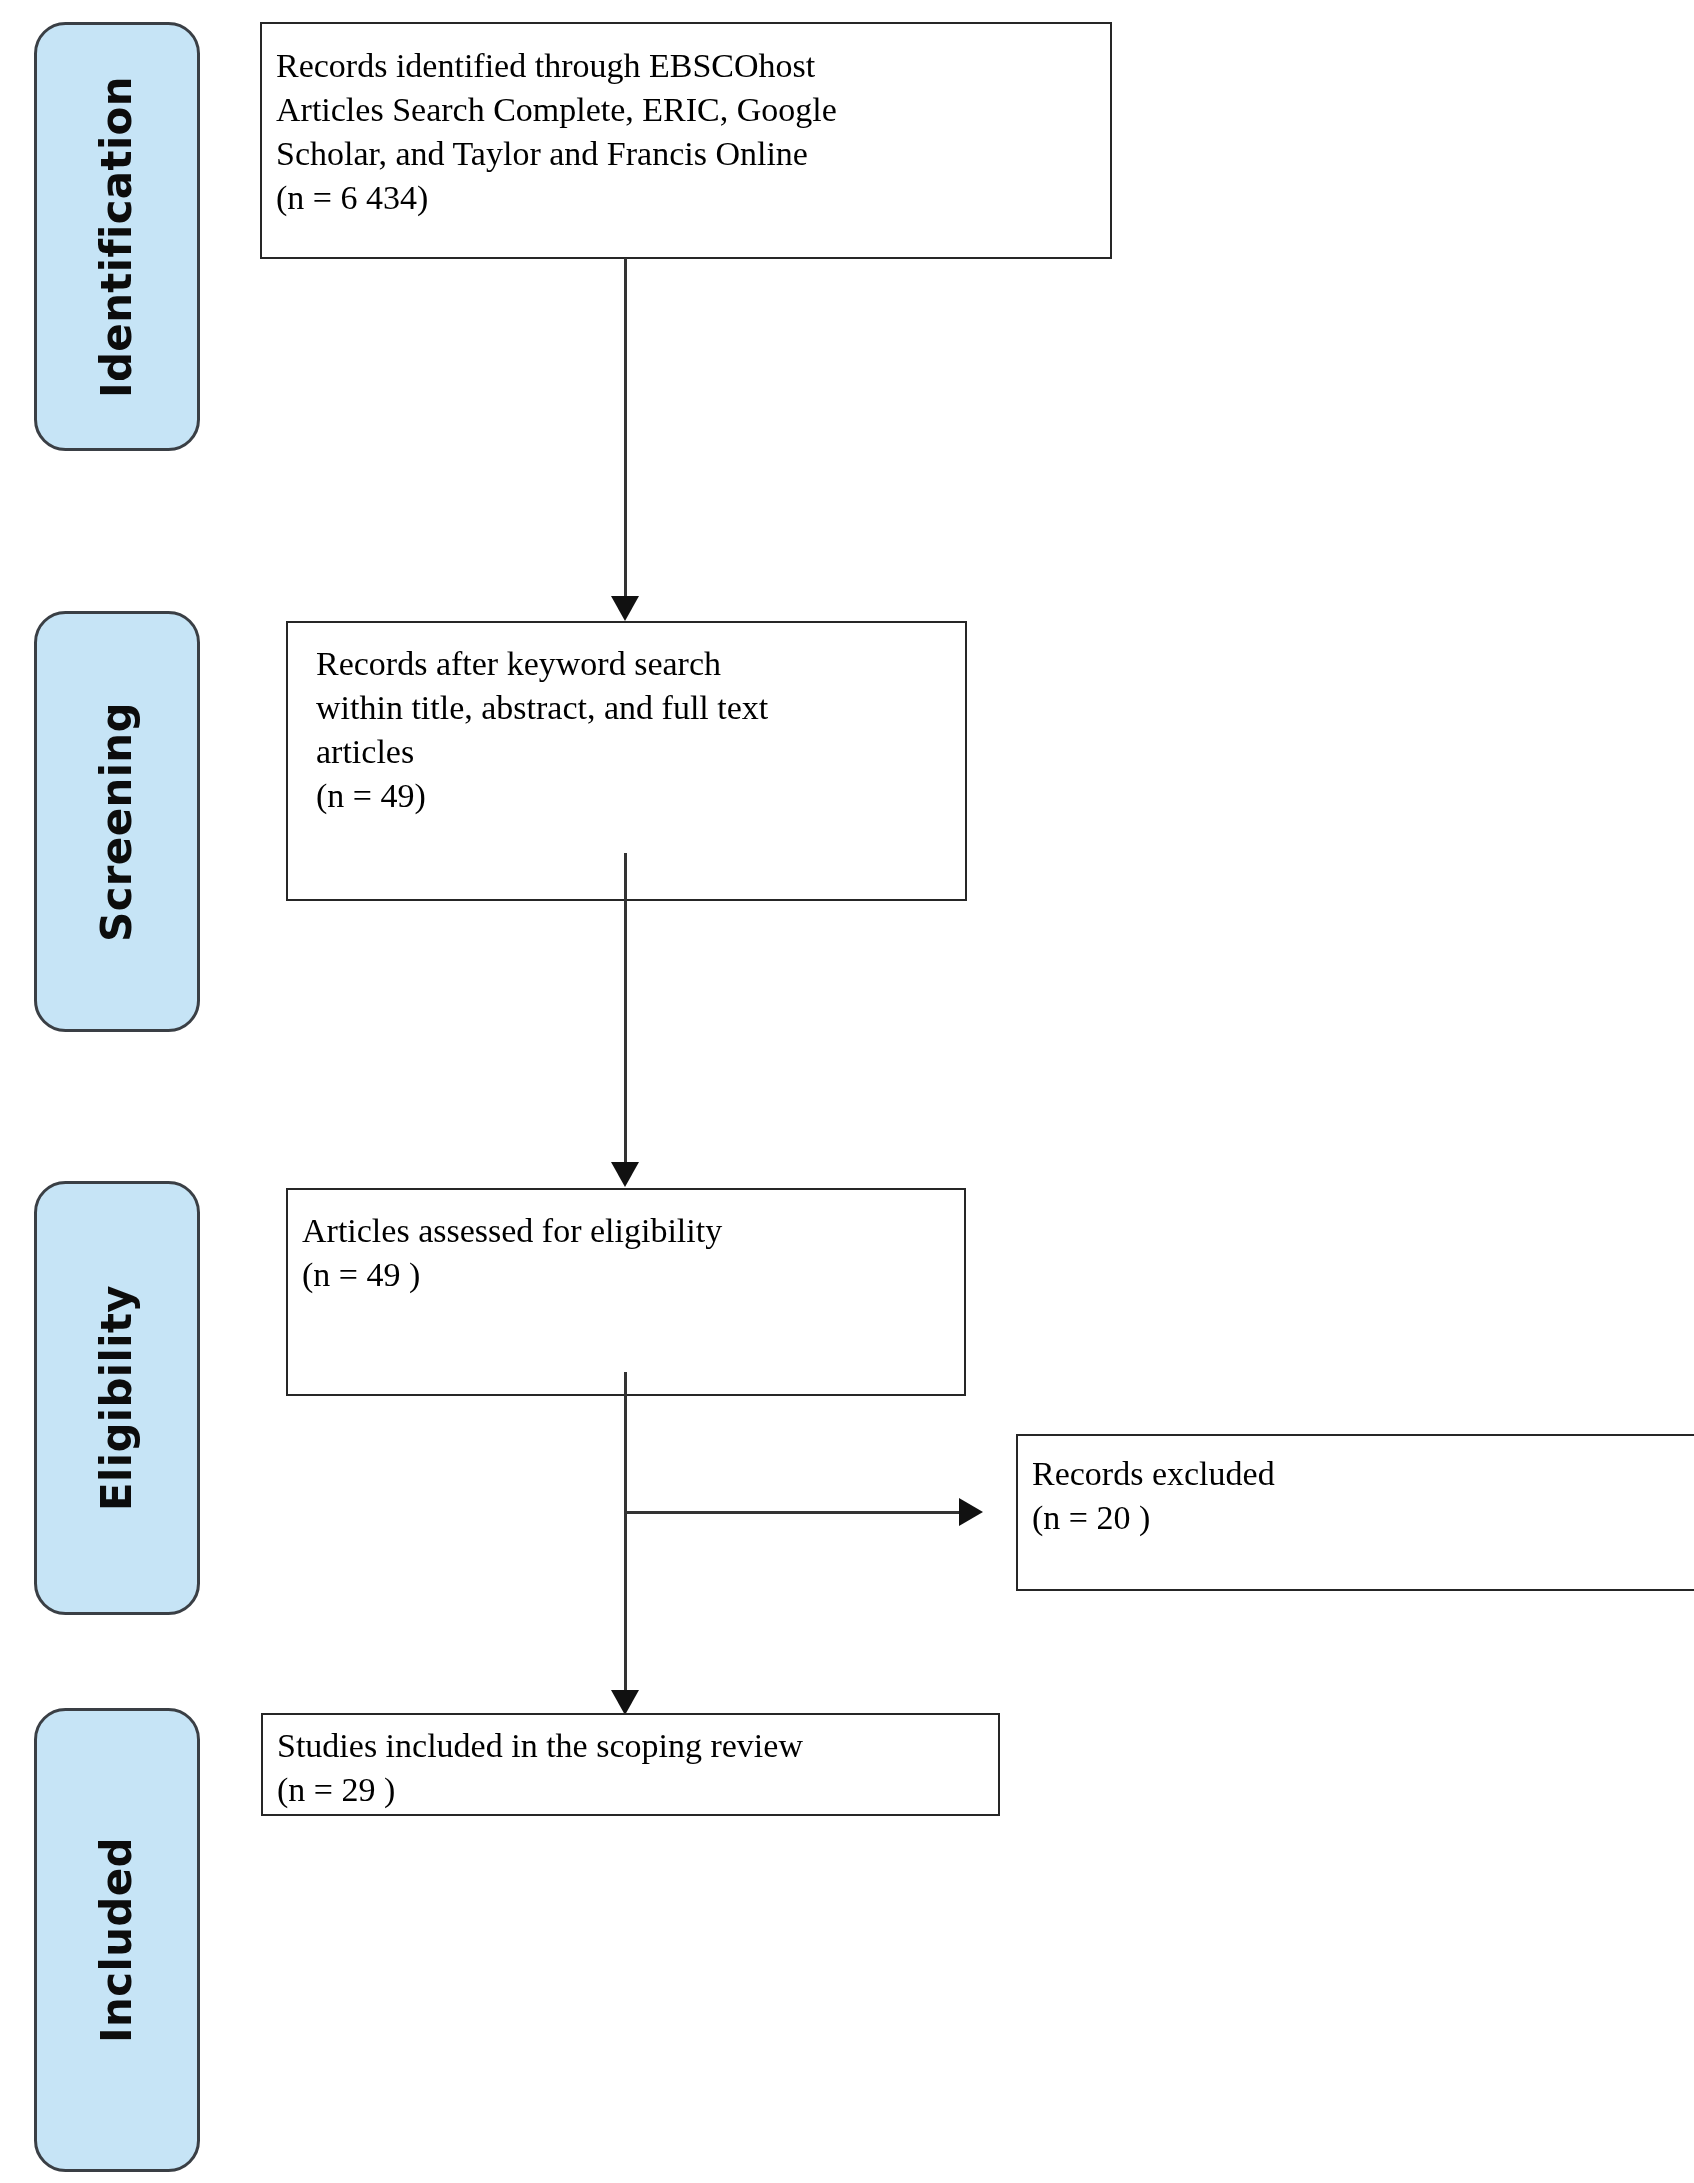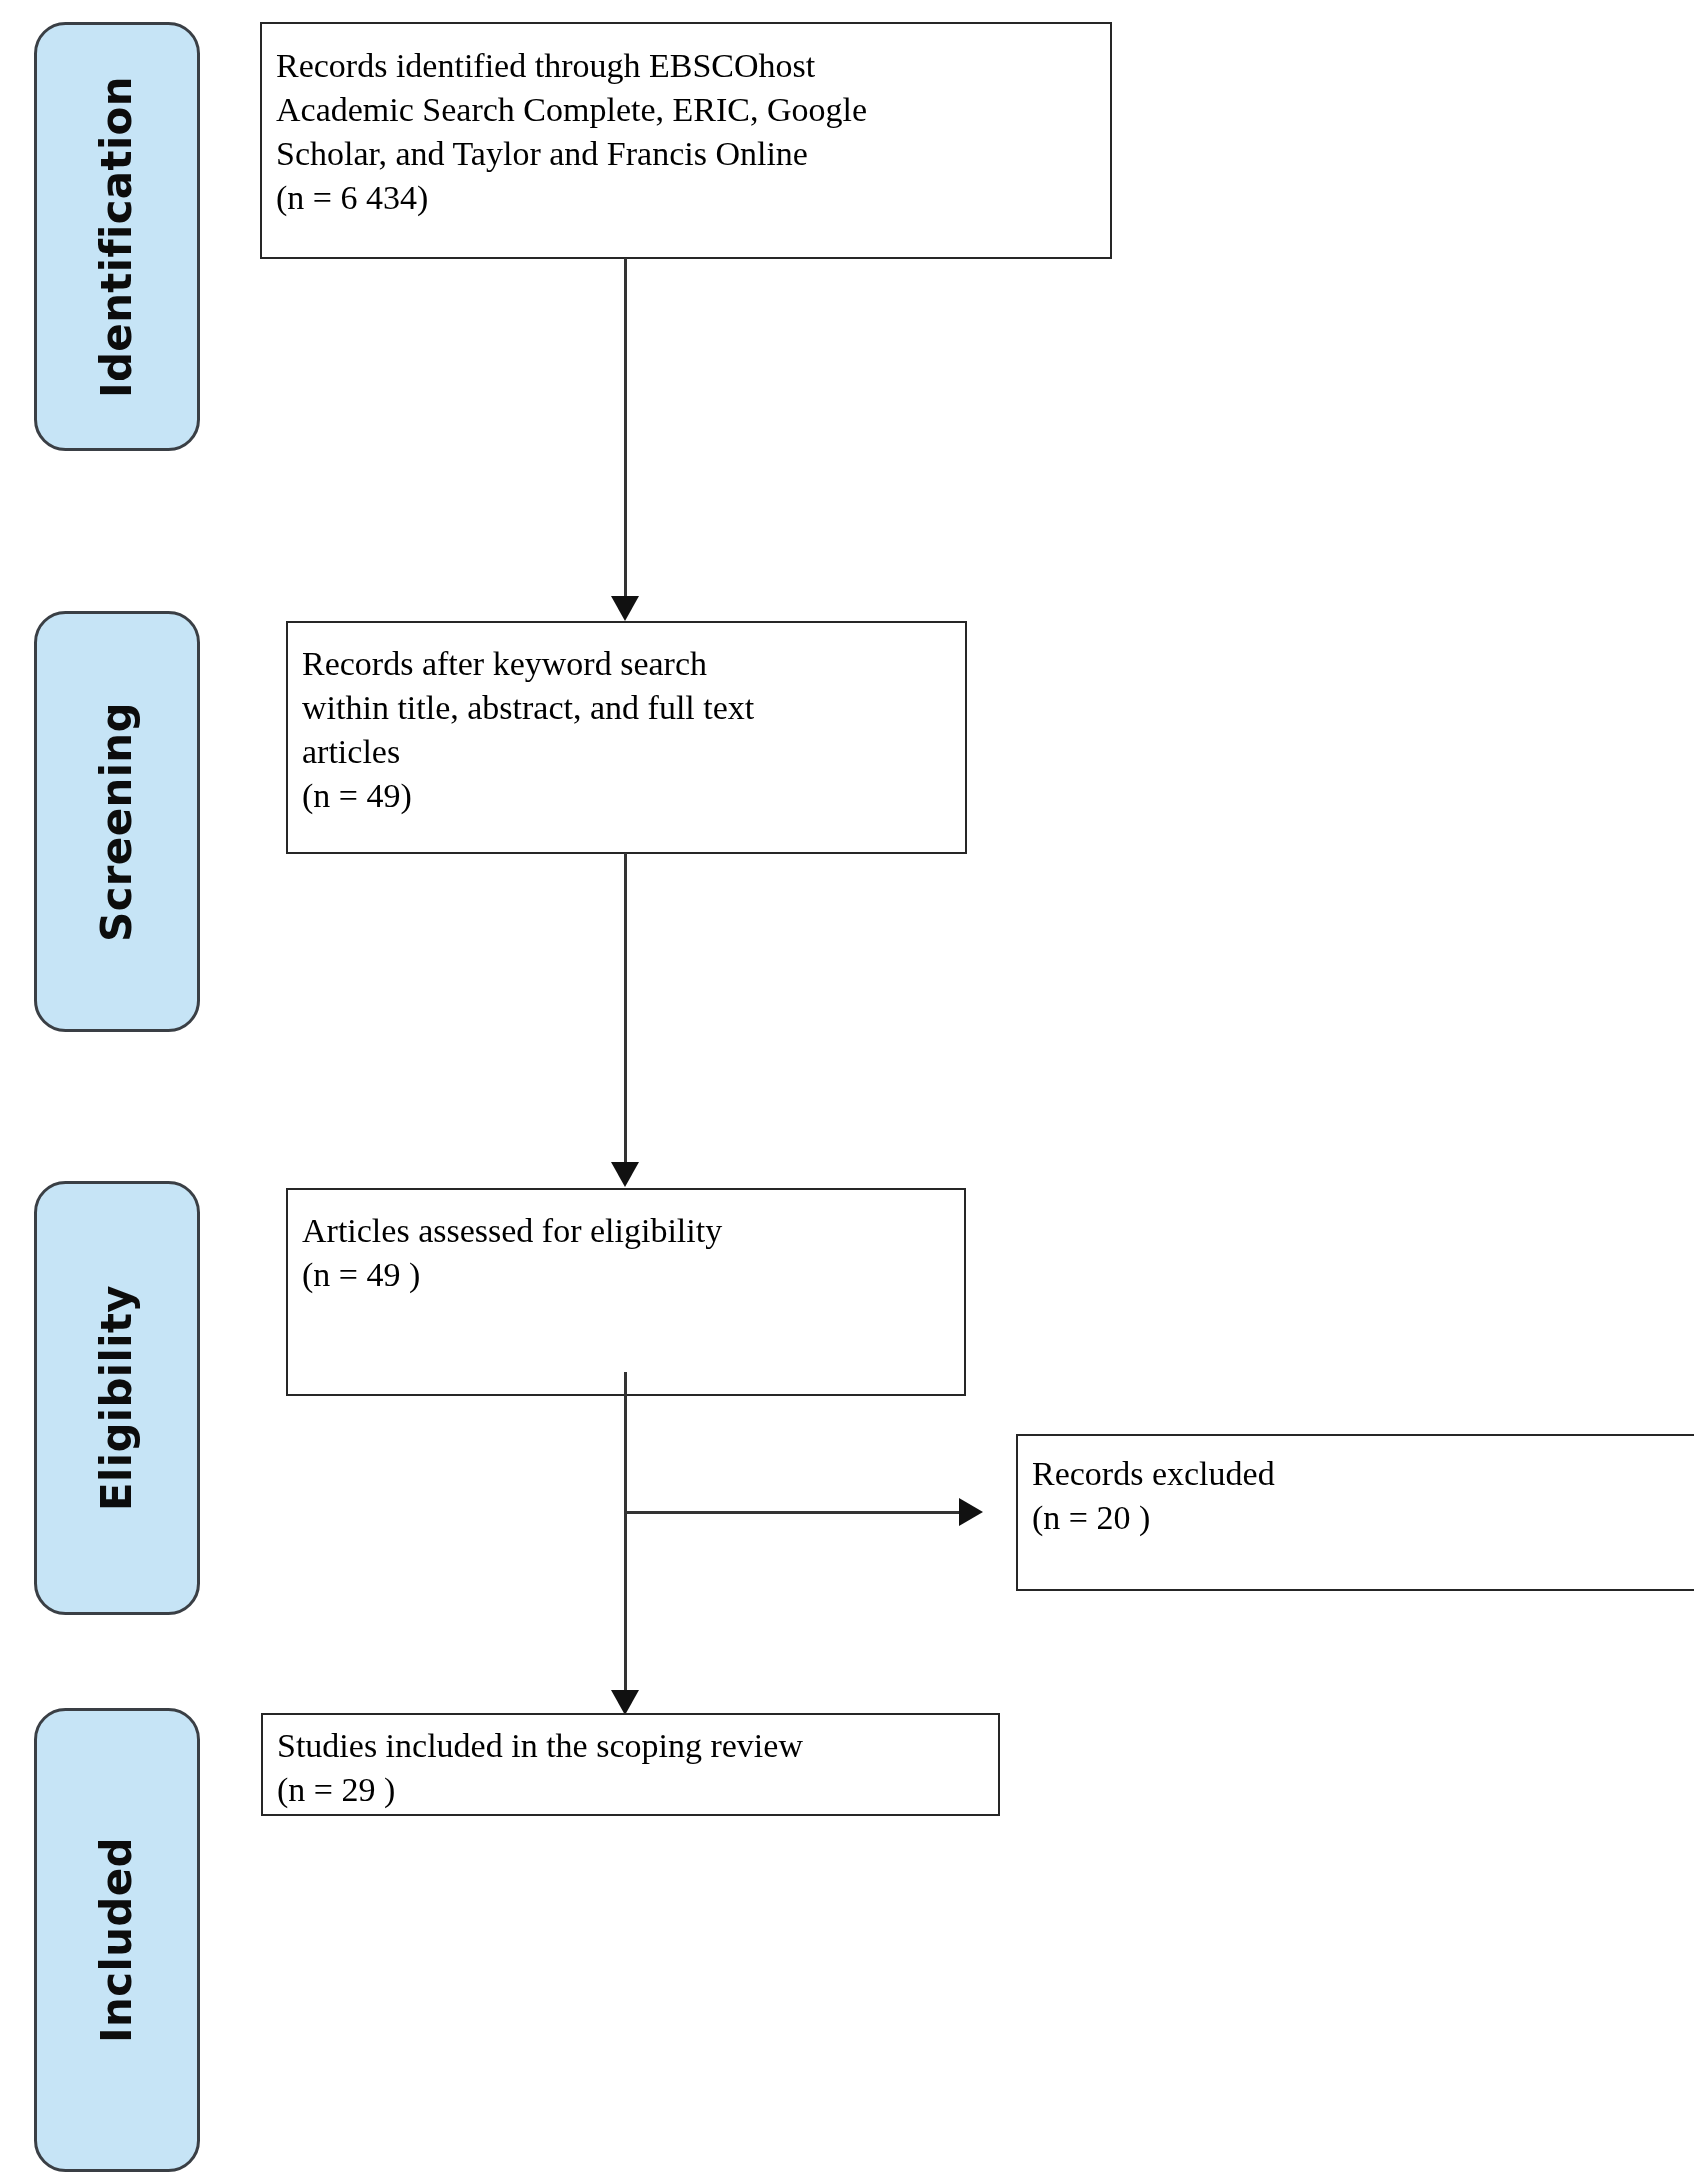--- a/index.html
+++ b/index.html
@@ -113,30 +113,30 @@
     <span class="stage-label">Eligibility</span>
   </div>
 
   <div class="stage" style="left:34px; top:1708px; width:166px; height:464px;">
     <span class="stage-label">Included</span>
   </div>
 
   <div class="box" style="left:260px; top:22px; width:852px; height:237px; padding-top:19.5px;">
     <div class="lines">
       <span class="ln">Records identified through EBSCOhost</span>
-      <span class="ln">Academic Search Complete, ERIC, Google</span>
+      <span class="ln">Articles Search Complete, ERIC, Google</span>
       <span class="ln">Scholar, and Taylor and Francis Online</span>
       <span class="ln">(n = 6 434)</span>
     </div>
   </div>
 
   <div class="vline" style="left:624px; top:258px; height:339px;"></div>
   <div class="arrow-down" style="left:611px; top:596px;"></div>
 
-  <div class="box" style="left:286px; top:621px; width:681px; height:233px; padding-top:18.5px;">
+  <div class="box" style="left:286px; top:621px; width:681px; height:280px; padding-top:18.5px;padding-left:14px;">
     <div class="lines">
       <span class="ln">Records after keyword search</span>
       <span class="ln">within title, abstract, and full text</span>
       <span class="ln">articles</span>
       <span class="ln">(n = 49)</span>
     </div>
   </div>
 
   <div class="vline" style="left:624px; top:853px; height:311px;"></div>
   <div class="arrow-down" style="left:611px; top:1162px;"></div>

